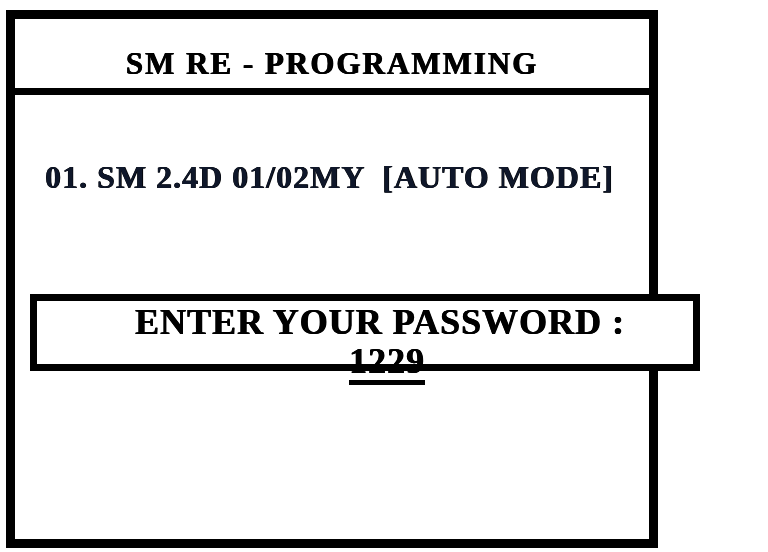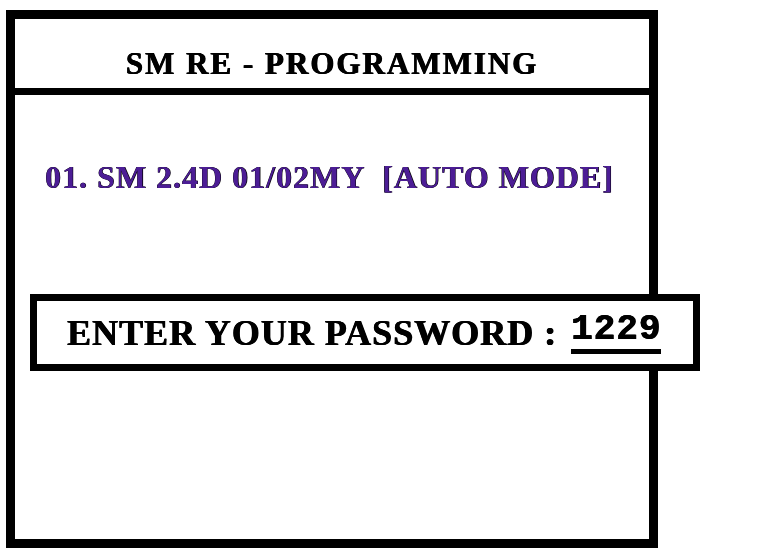--- a/index.html
+++ b/index.html
@@ -47,59 +47,59 @@
     color: #000000;
     white-space: pre;
     text-shadow: 0.6px 0 0 #000, -0.3px 0 0 #000;
   }
   .menu-item {
     position: absolute;
     left: 30px;
     font-size: 32px;
     font-weight: bold;
     letter-spacing: 1px;
-    color: #4c1d95;
+    color: #0f172a;
     white-space: pre;
     text-shadow: 0.6px 0 0 #000, -0.3px 0 0 #000;
     cursor: default;
   }
   .menu-item-1 { top: 140px; }
   .menu-item-2 { top: 210px; }
   .password-box {
     position: absolute;
     left: 15px;
     top: 275px;
     width: 670px;
     height: 77px;
     box-sizing: border-box;
     border: 7px solid #000000;
     background: #ffffff;
     display: flex;
     align-items: center;
     padding-left: 30px;
+    flex-direction: column;
   }
   .password-label {
     font-size: 36px;
     font-weight: bold;
     letter-spacing: 1px;
     color: #000000;
     white-space: pre;
     text-shadow: 0.6px 0 0 #000, -0.3px 0 0 #000;
   }
   .password-value {
     font-size: 36px;
     font-weight: bold;
     letter-spacing: 1px;
     color: #000000;
     margin-left: 14px;
     border-bottom: 5px solid #000000;
     padding-bottom: 1px;
     line-height: 1.0;
     text-shadow: 0.6px 0 0 #000, -0.3px 0 0 #000;
-    font-family: Liberation Mono, monospace;
   }
 </style>
 </head>
 <body>
 
 <div class="stage">
   <div class="screen">
 
     <div class="title-bar">
       <div class="title">SM RE - PROGRAMMING</div>

